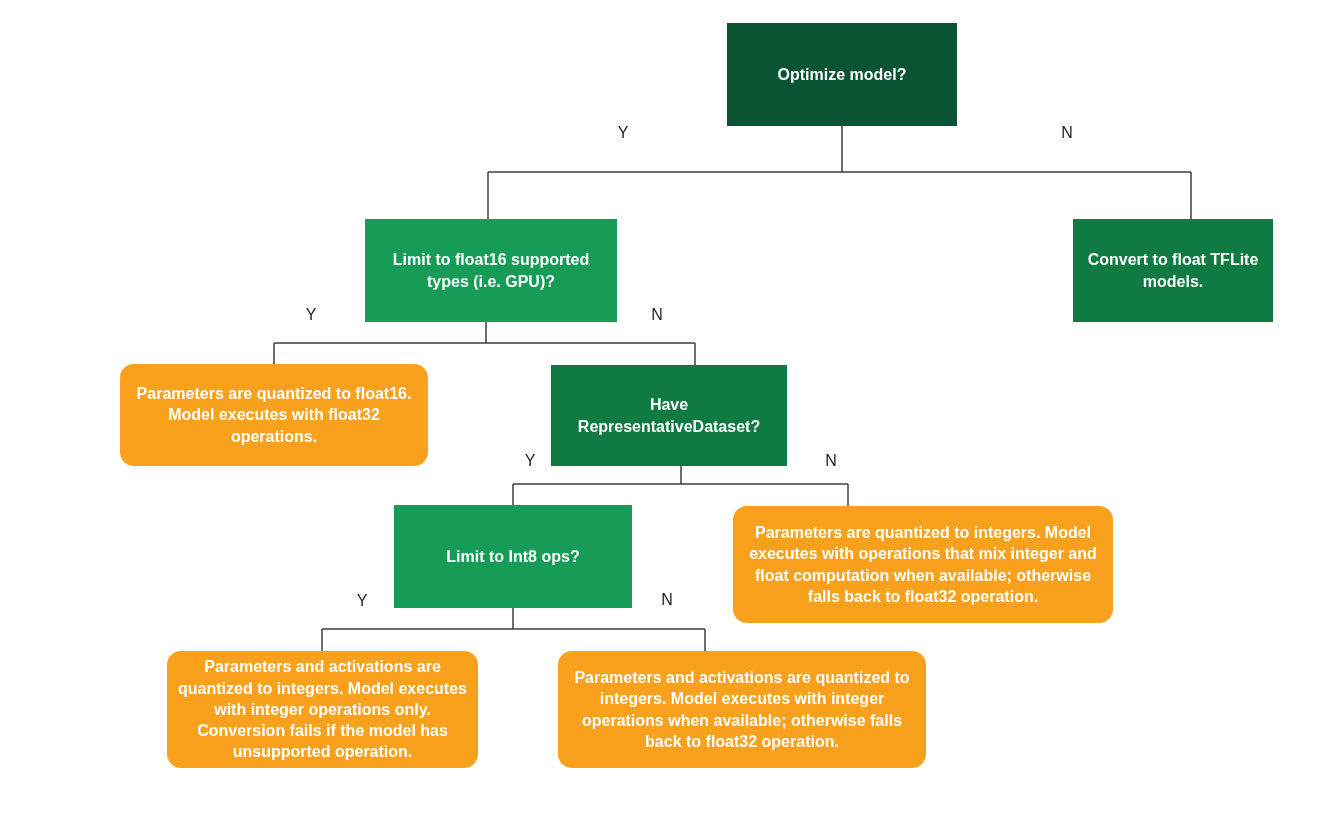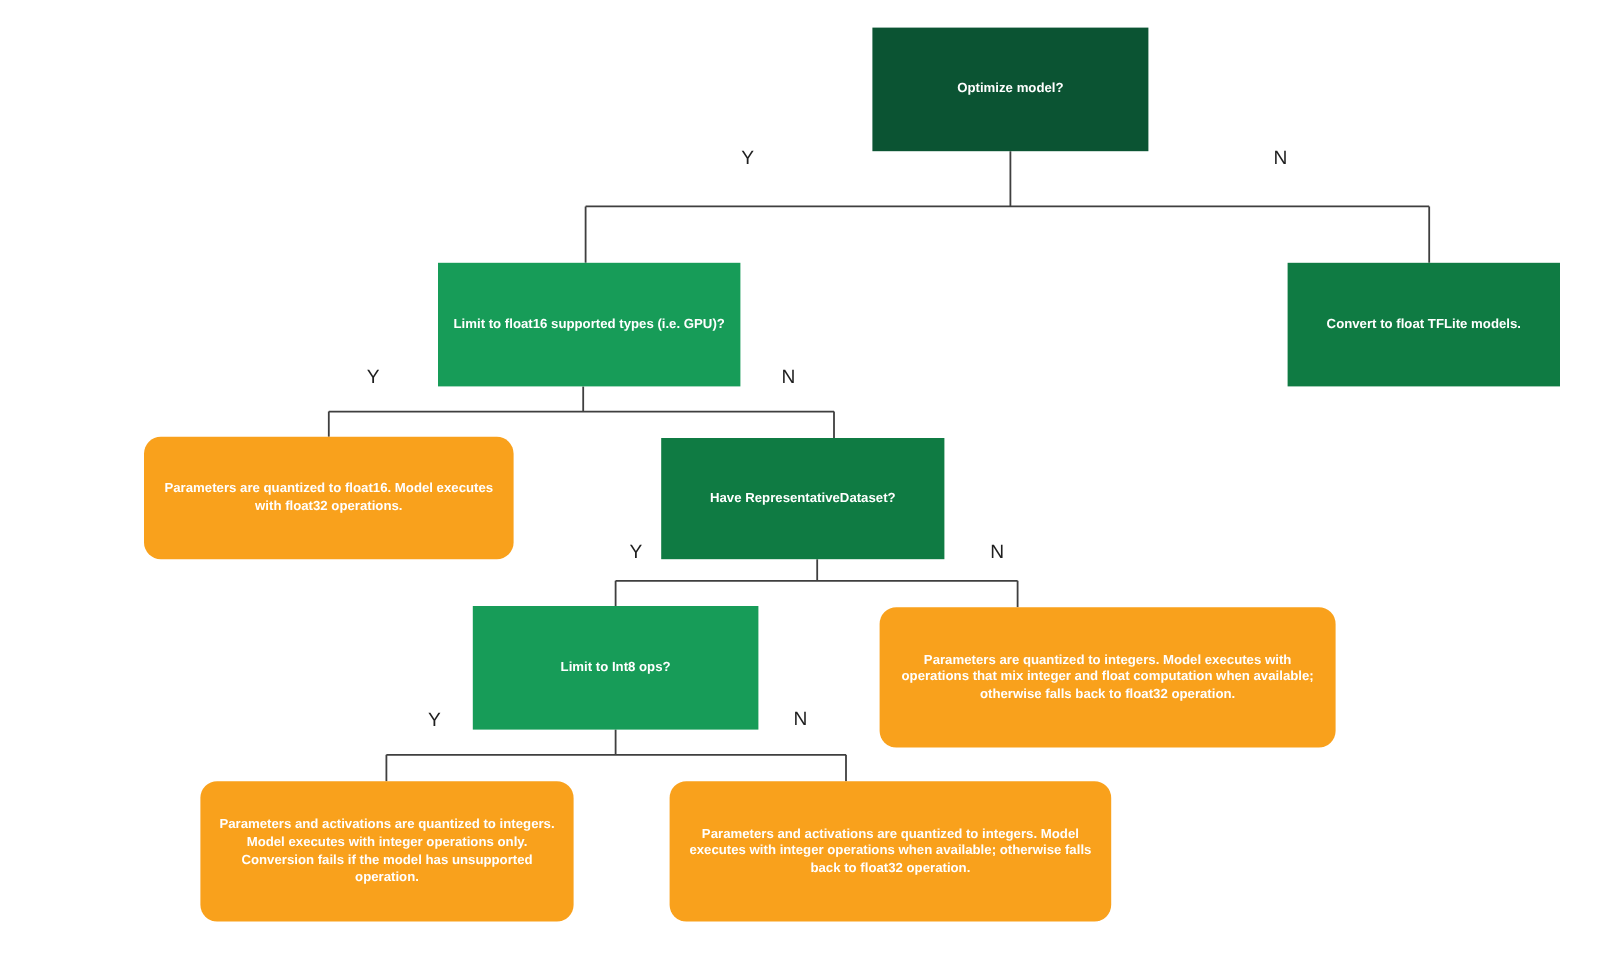--- a/index.html
+++ b/index.html
@@ -24,32 +24,32 @@
   }
   .node {
     position: absolute;
     box-sizing: border-box;
     display: flex;
     align-items: center;
     justify-content: center;
     text-align: center;
     color: #ffffff;
     font-weight: bold;
-    font-size: 11px;
+    font-size: 16px;
     line-height: 1.33;
     padding: 0 12px;
   }
   .dark-green   { background: #0b5433; }
   .medium-green { background: #0f7b43; }
   .light-green  { background: #179c58; }
   .orange       { background: #f9a11c; border-radius: 14px; }
 
   .n-optimize      { left: 727px;  top: 23px;  width: 230px; height: 103px; }
   .n-limit-f16     { left: 365px;  top: 219px; width: 252px; height: 103px; }
-  .n-convert       { left: 1073px; top: 219px; width: 227px; height: 103px; }
+  .n-convert       { left: 1073px; top: 219px; width: 200px; height: 103px; }
   .n-f16-result    { left: 120px;  top: 364px; width: 308px; height: 102px; }
   .n-repdataset    { left: 551px;  top: 365px; width: 236px; height: 101px; padding: 0 30px; }
   .n-limit-int8    { left: 394px;  top: 505px; width: 238px; height: 103px; }
   .n-mixed-result  { left: 733px;  top: 506px; width: 380px; height: 117px; padding: 16px 8px; }
   .n-int8-only     { left: 167px;  top: 651px; width: 311px; height: 117px; padding: 0 10px; }
   .n-int8-fallback { left: 558px;  top: 651px; width: 368px; height: 117px; padding: 0 10px; }
 
   .edge-label {
     position: absolute;
     transform: translate(-50%, -50%);

